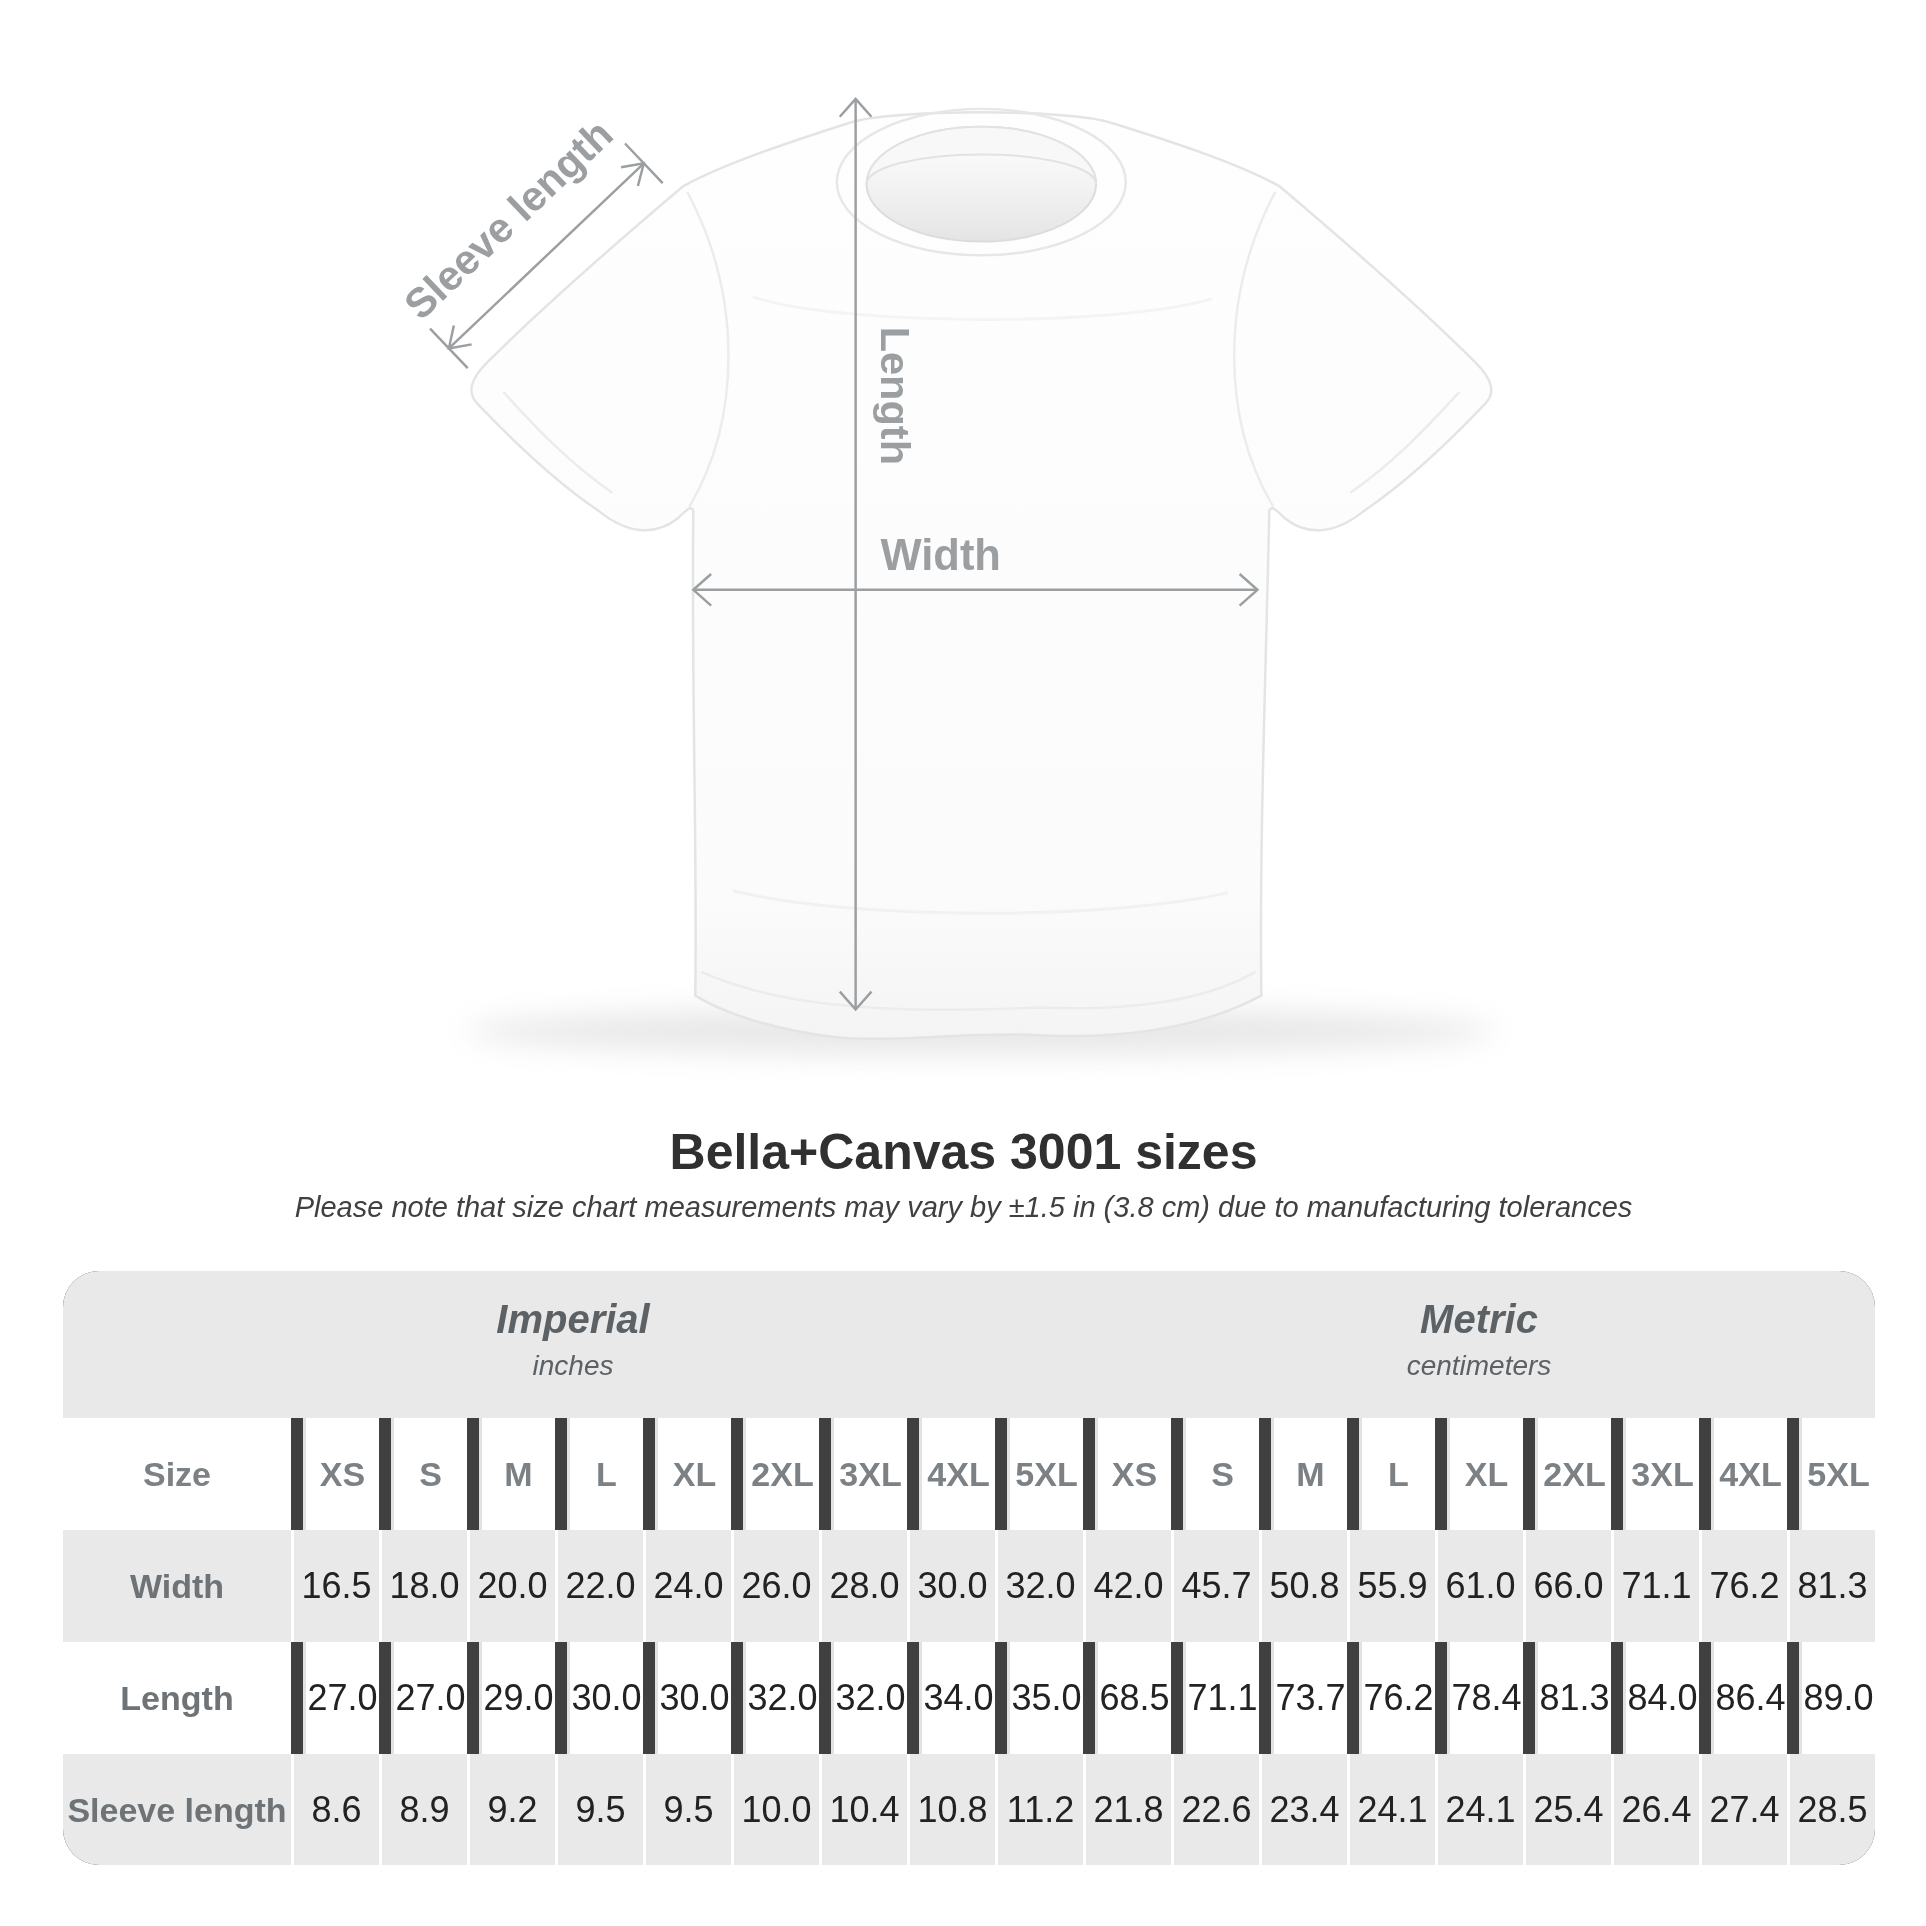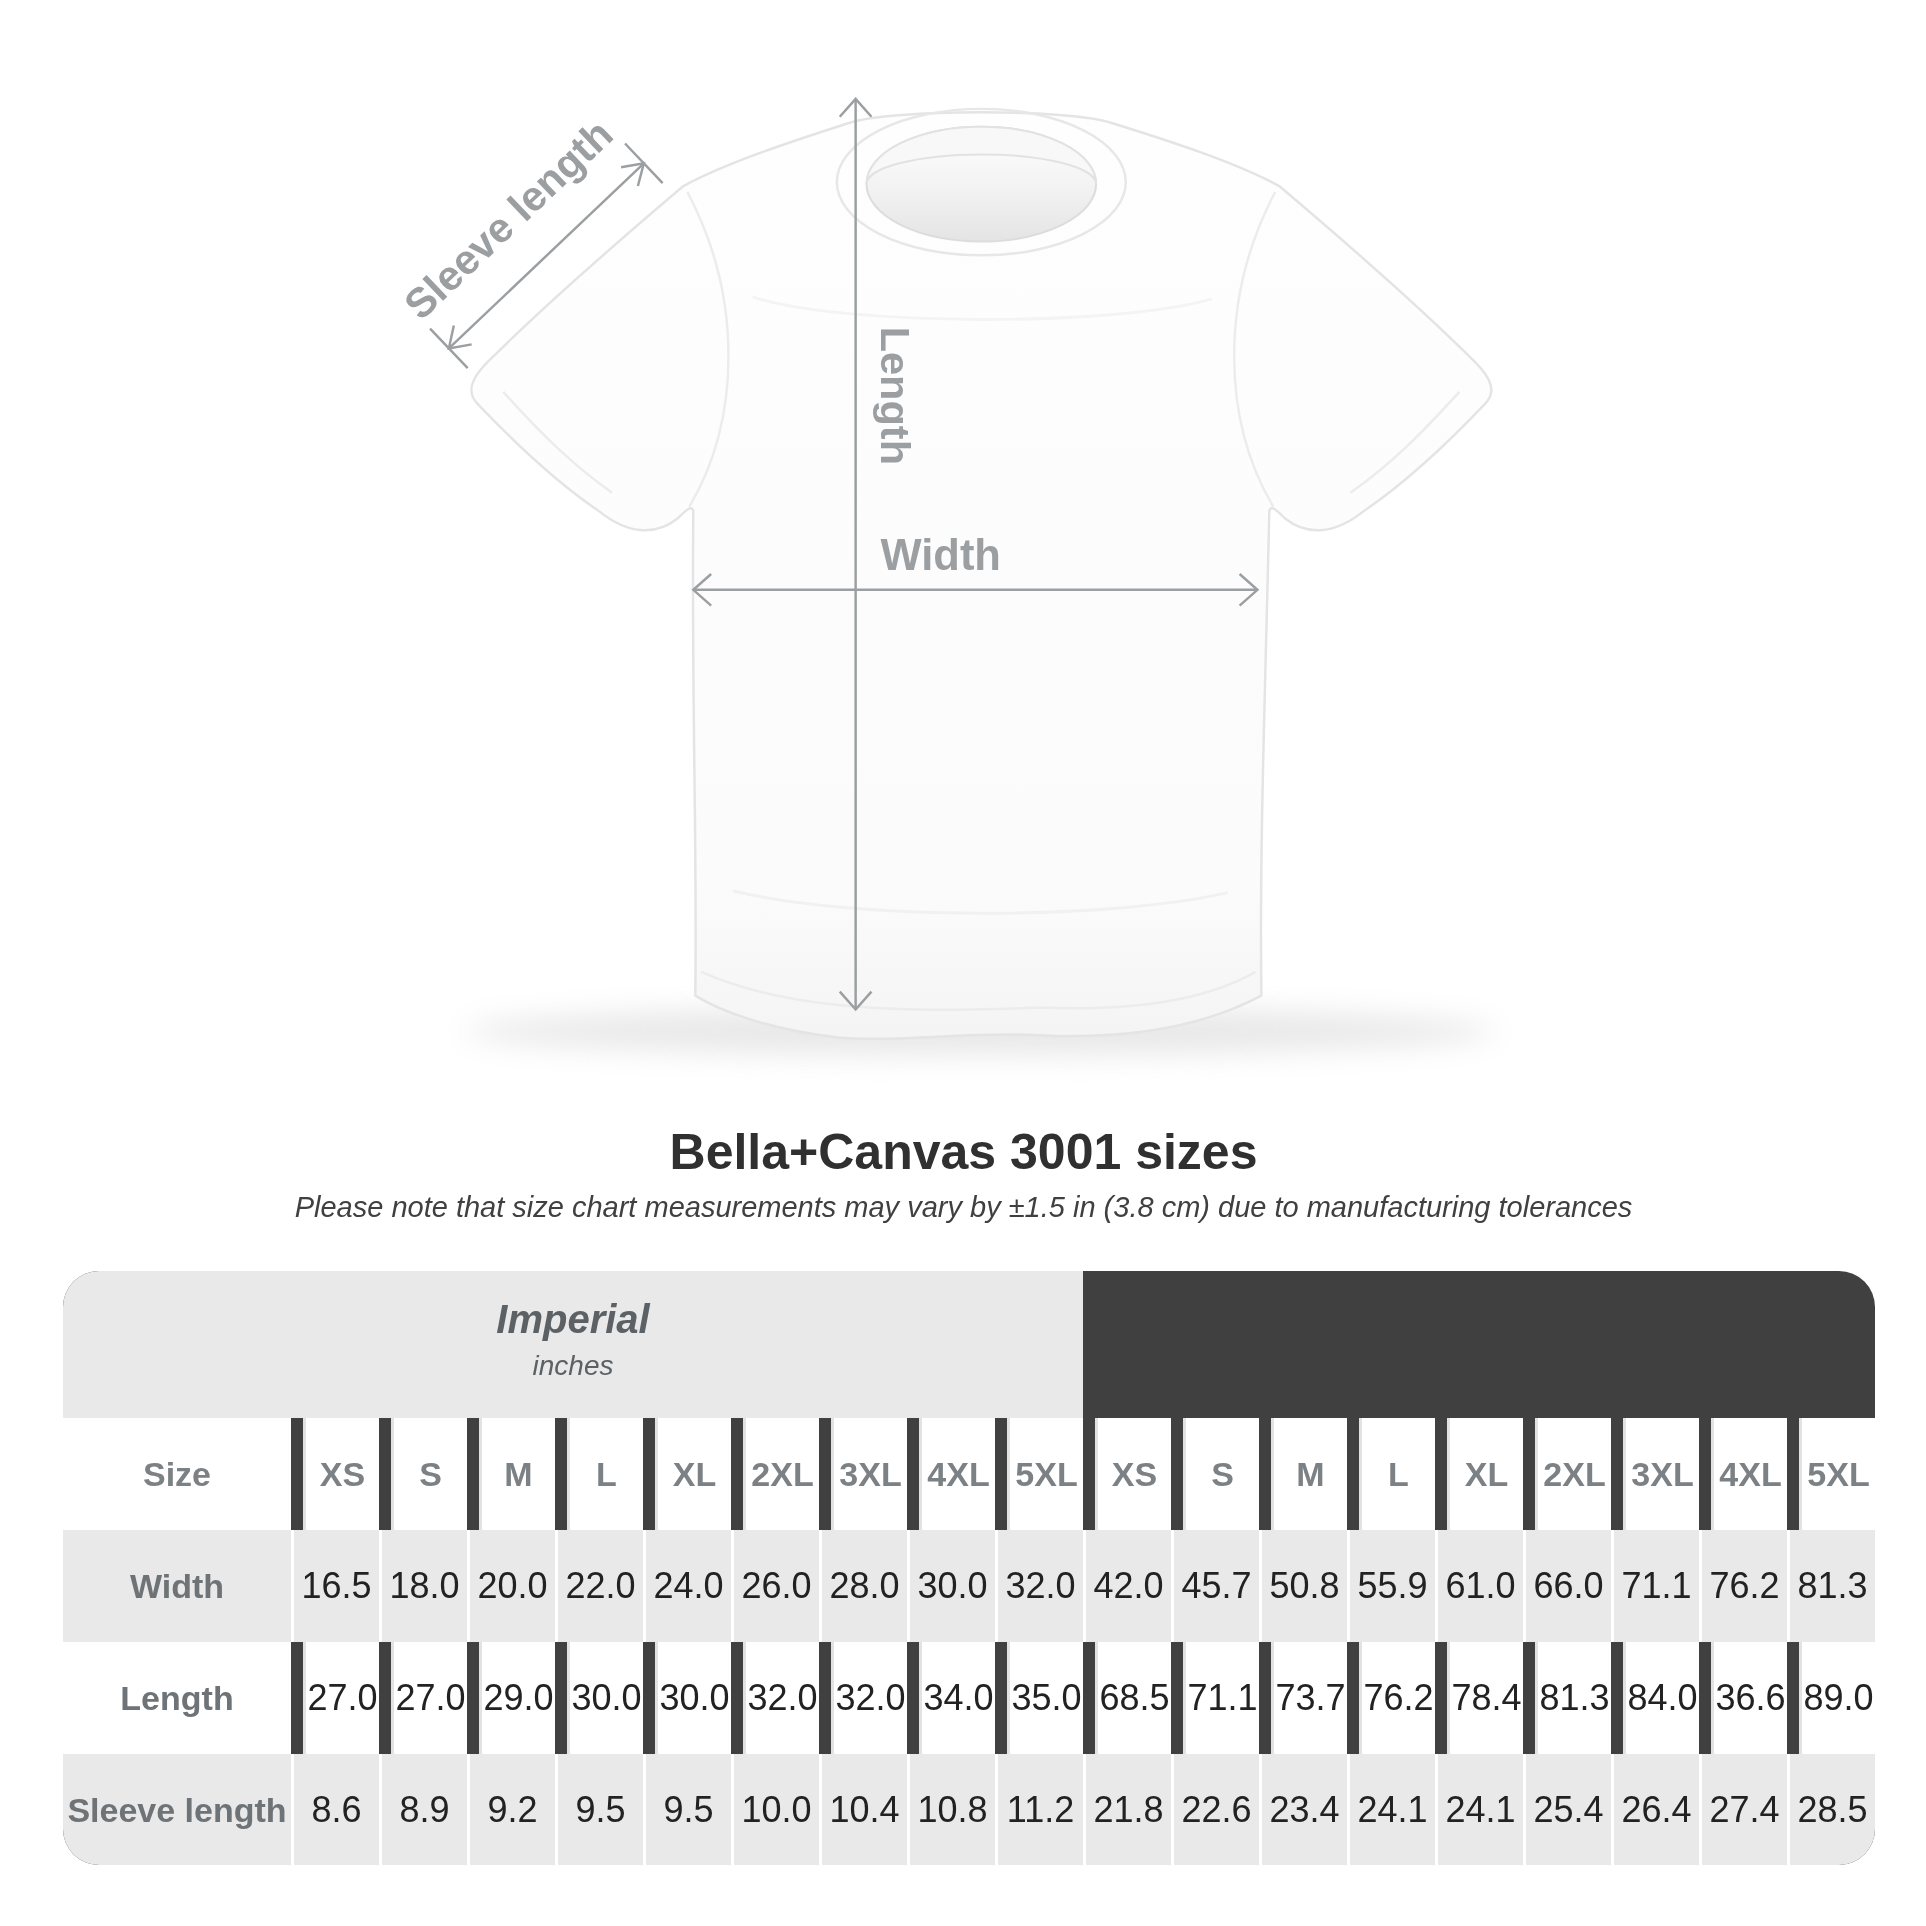--- a/index.html
+++ b/index.html
@@ -139,20 +139,24 @@
     <text x="950" y="576" text-anchor="middle" font-size="44" font-weight="700" fill="#9b9fa1">Width</text>
   </svg>
 
   <h1 class="title">Bella+Canvas 3001 sizes</h1>
   <p class="subtitle">Please note that size chart measurements may vary by ±1.5 in (3.8 cm) due to manufacturing tolerances</p>
 
   <div class="size-table">
     <div class="band band-imperial">
       <div class="unit-title">Imperial</div>
       <div class="unit-sub">inches</div>
+    </div>
+    <div class="band band-metric">
+      <div class="unit-title">Metric</div>
+      <div class="unit-sub">centimeters</div>
     </div>
     <div class="cell corner white head-label">Size</div>
 
   <div class="cell white head-label sep-light" style="grid-area: 2 / 2;">XS</div>
       <div class="cell white head-label sep-light" style="grid-area: 2 / 3;">S</div>
       <div class="cell white head-label sep-light" style="grid-area: 2 / 4;">M</div>
       <div class="cell white head-label sep-light" style="grid-area: 2 / 5;">L</div>
       <div class="cell white head-label sep-light" style="grid-area: 2 / 6;">XL</div>
       <div class="cell white head-label sep-light" style="grid-area: 2 / 7;">2XL</div>
       <div class="cell white head-label sep-light" style="grid-area: 2 / 8;">3XL</div>
@@ -196,21 +200,21 @@
       <div class="cell white value sep-light" style="grid-area: 4 / 8;">32.0</div>
       <div class="cell white value sep-light" style="grid-area: 4 / 9;">34.0</div>
       <div class="cell white value sep-light" style="grid-area: 4 / 10;">35.0</div>
       <div class="cell white value sep-light" style="grid-area: 4 / 11;">68.5</div>
       <div class="cell white value sep-light" style="grid-area: 4 / 12;">71.1</div>
       <div class="cell white value sep-light" style="grid-area: 4 / 13;">73.7</div>
       <div class="cell white value sep-light" style="grid-area: 4 / 14;">76.2</div>
       <div class="cell white value sep-light" style="grid-area: 4 / 15;">78.4</div>
       <div class="cell white value sep-light" style="grid-area: 4 / 16;">81.3</div>
       <div class="cell white value sep-light" style="grid-area: 4 / 17;">84.0</div>
-      <div class="cell white value sep-light" style="grid-area: 4 / 18;">36.6</div>
+      <div class="cell white value sep-light" style="grid-area: 4 / 18;">86.4</div>
       <div class="cell white value sep-light" style="grid-area: 4 / 19;">89.0</div>
       <div class="cell gray row-label" style="grid-area: 5 / 1;">Sleeve length</div>
       <div class="cell gray value sep-white" style="grid-area: 5 / 2;">8.6</div>
       <div class="cell gray value sep-white" style="grid-area: 5 / 3;">8.9</div>
       <div class="cell gray value sep-white" style="grid-area: 5 / 4;">9.2</div>
       <div class="cell gray value sep-white" style="grid-area: 5 / 5;">9.5</div>
       <div class="cell gray value sep-white" style="grid-area: 5 / 6;">9.5</div>
       <div class="cell gray value sep-white" style="grid-area: 5 / 7;">10.0</div>
       <div class="cell gray value sep-white" style="grid-area: 5 / 8;">10.4</div>
       <div class="cell gray value sep-white" style="grid-area: 5 / 9;">10.8</div>

